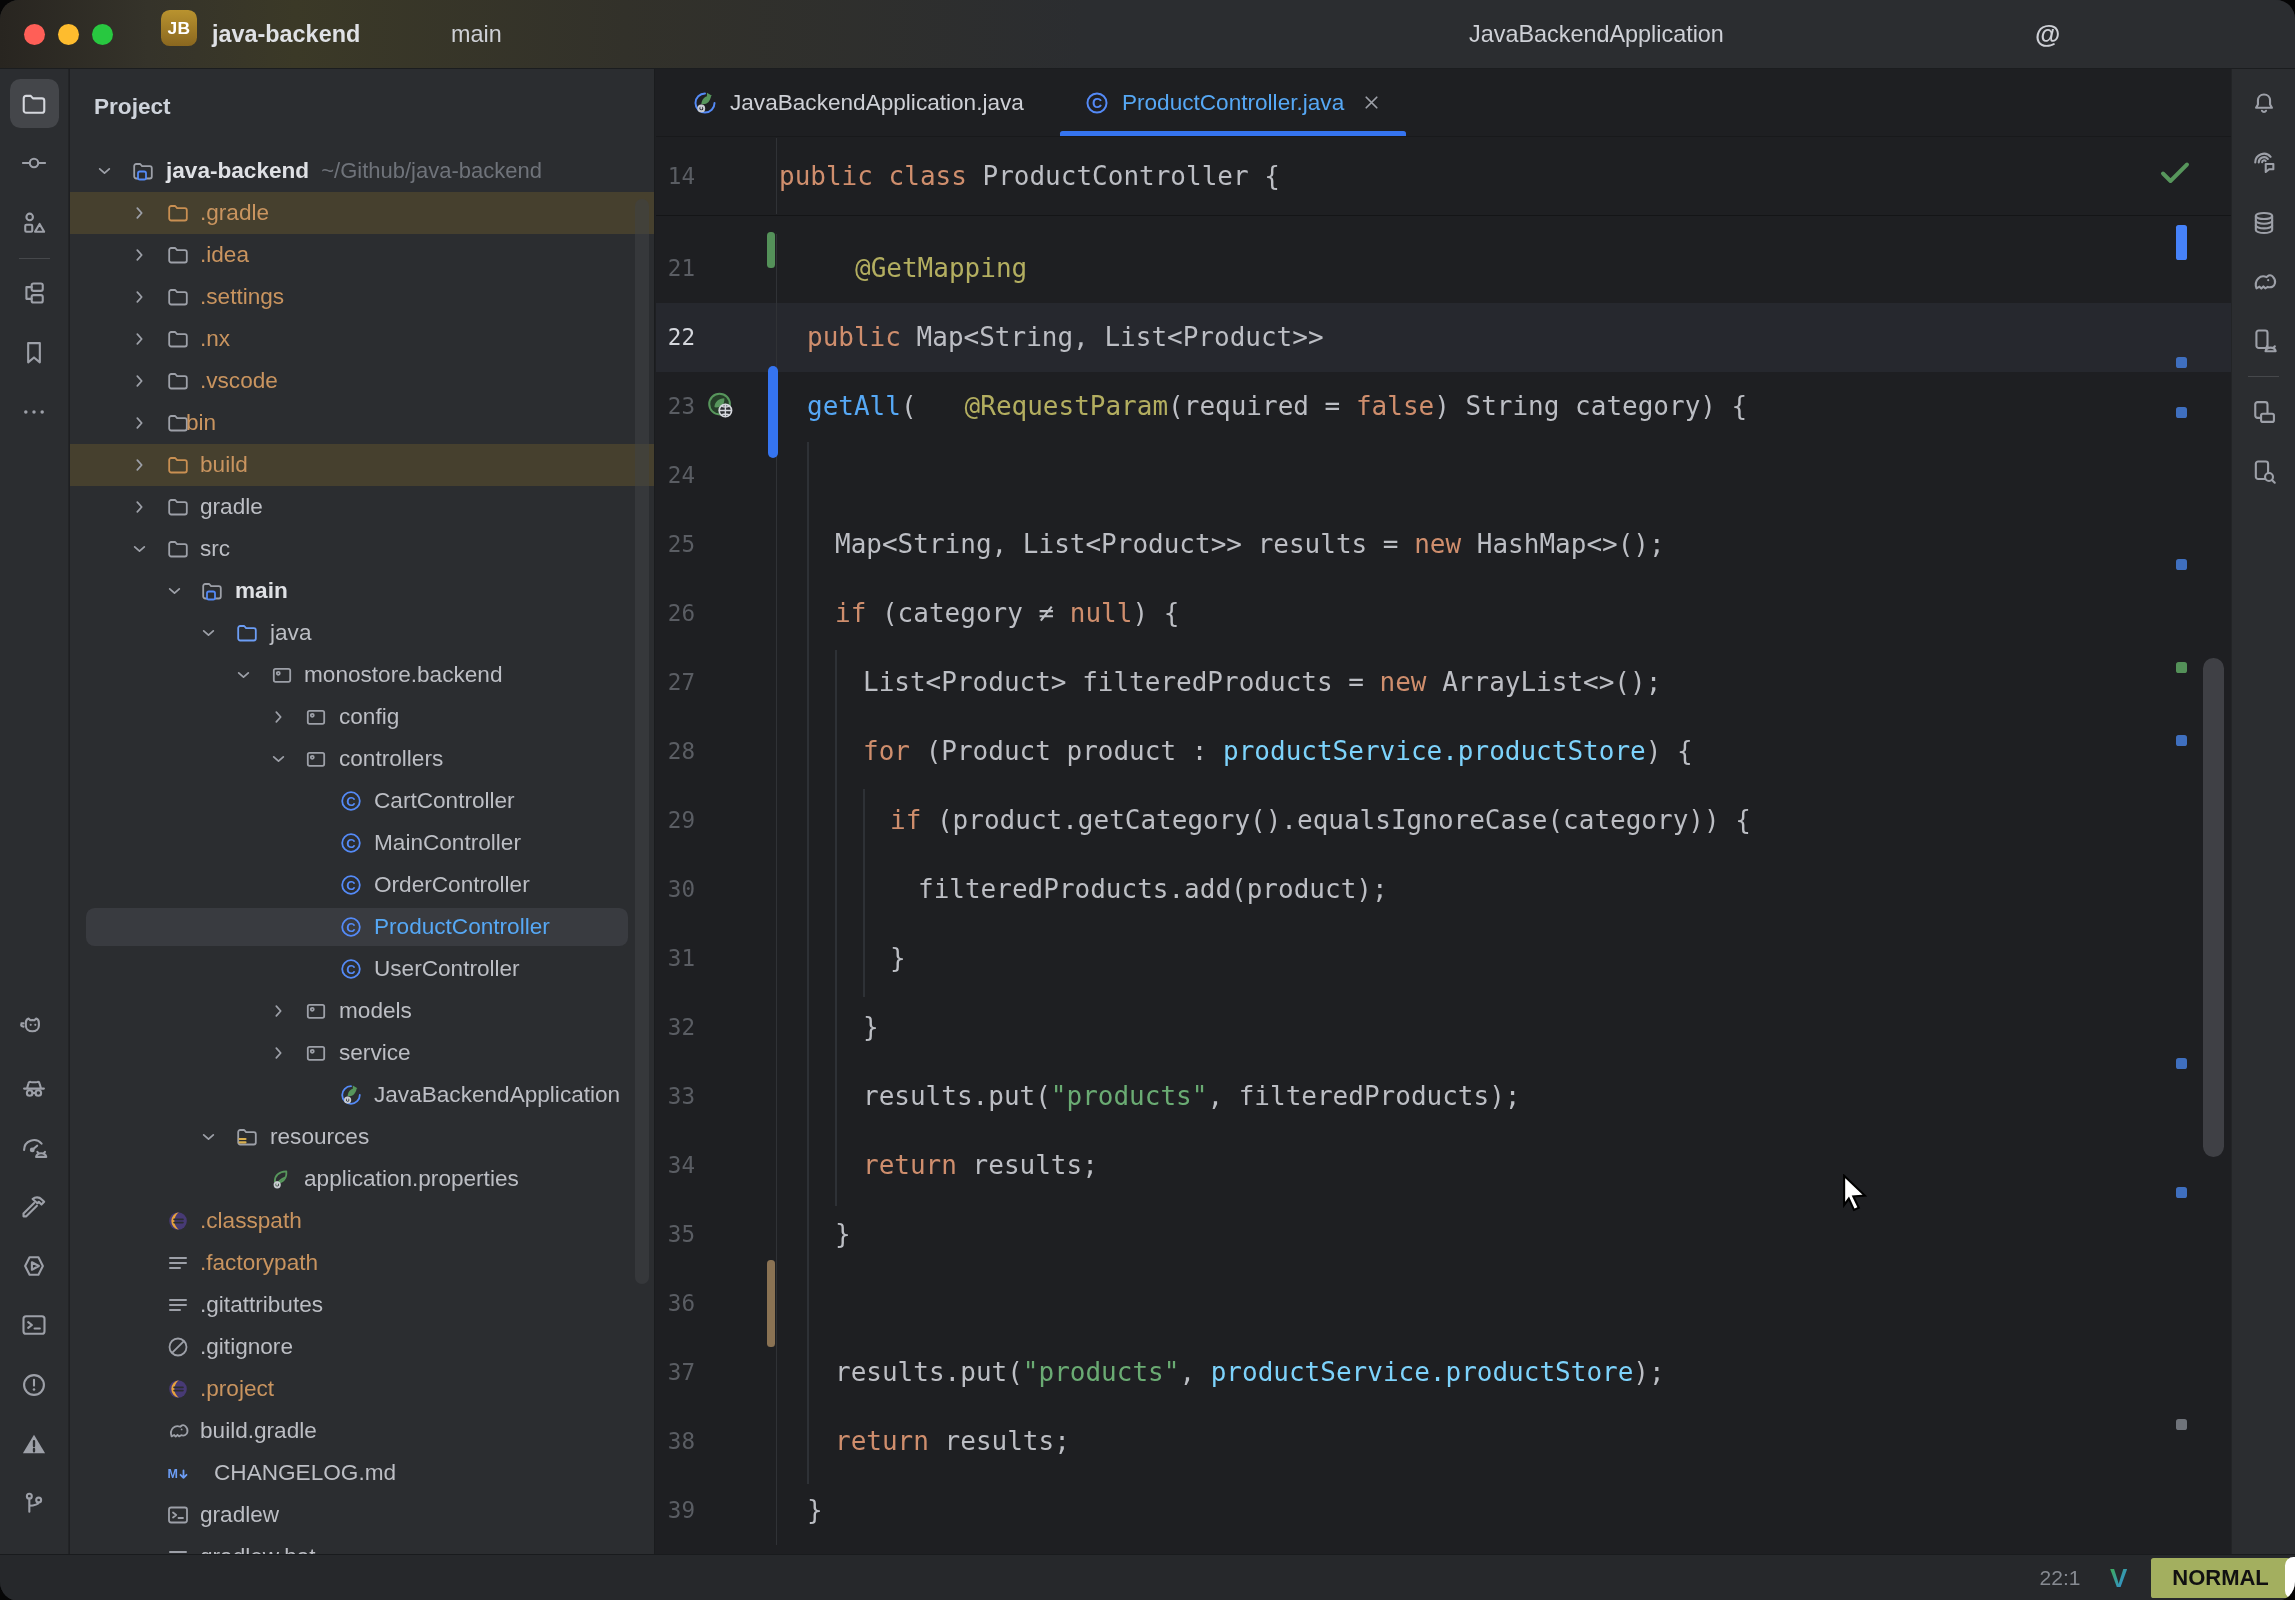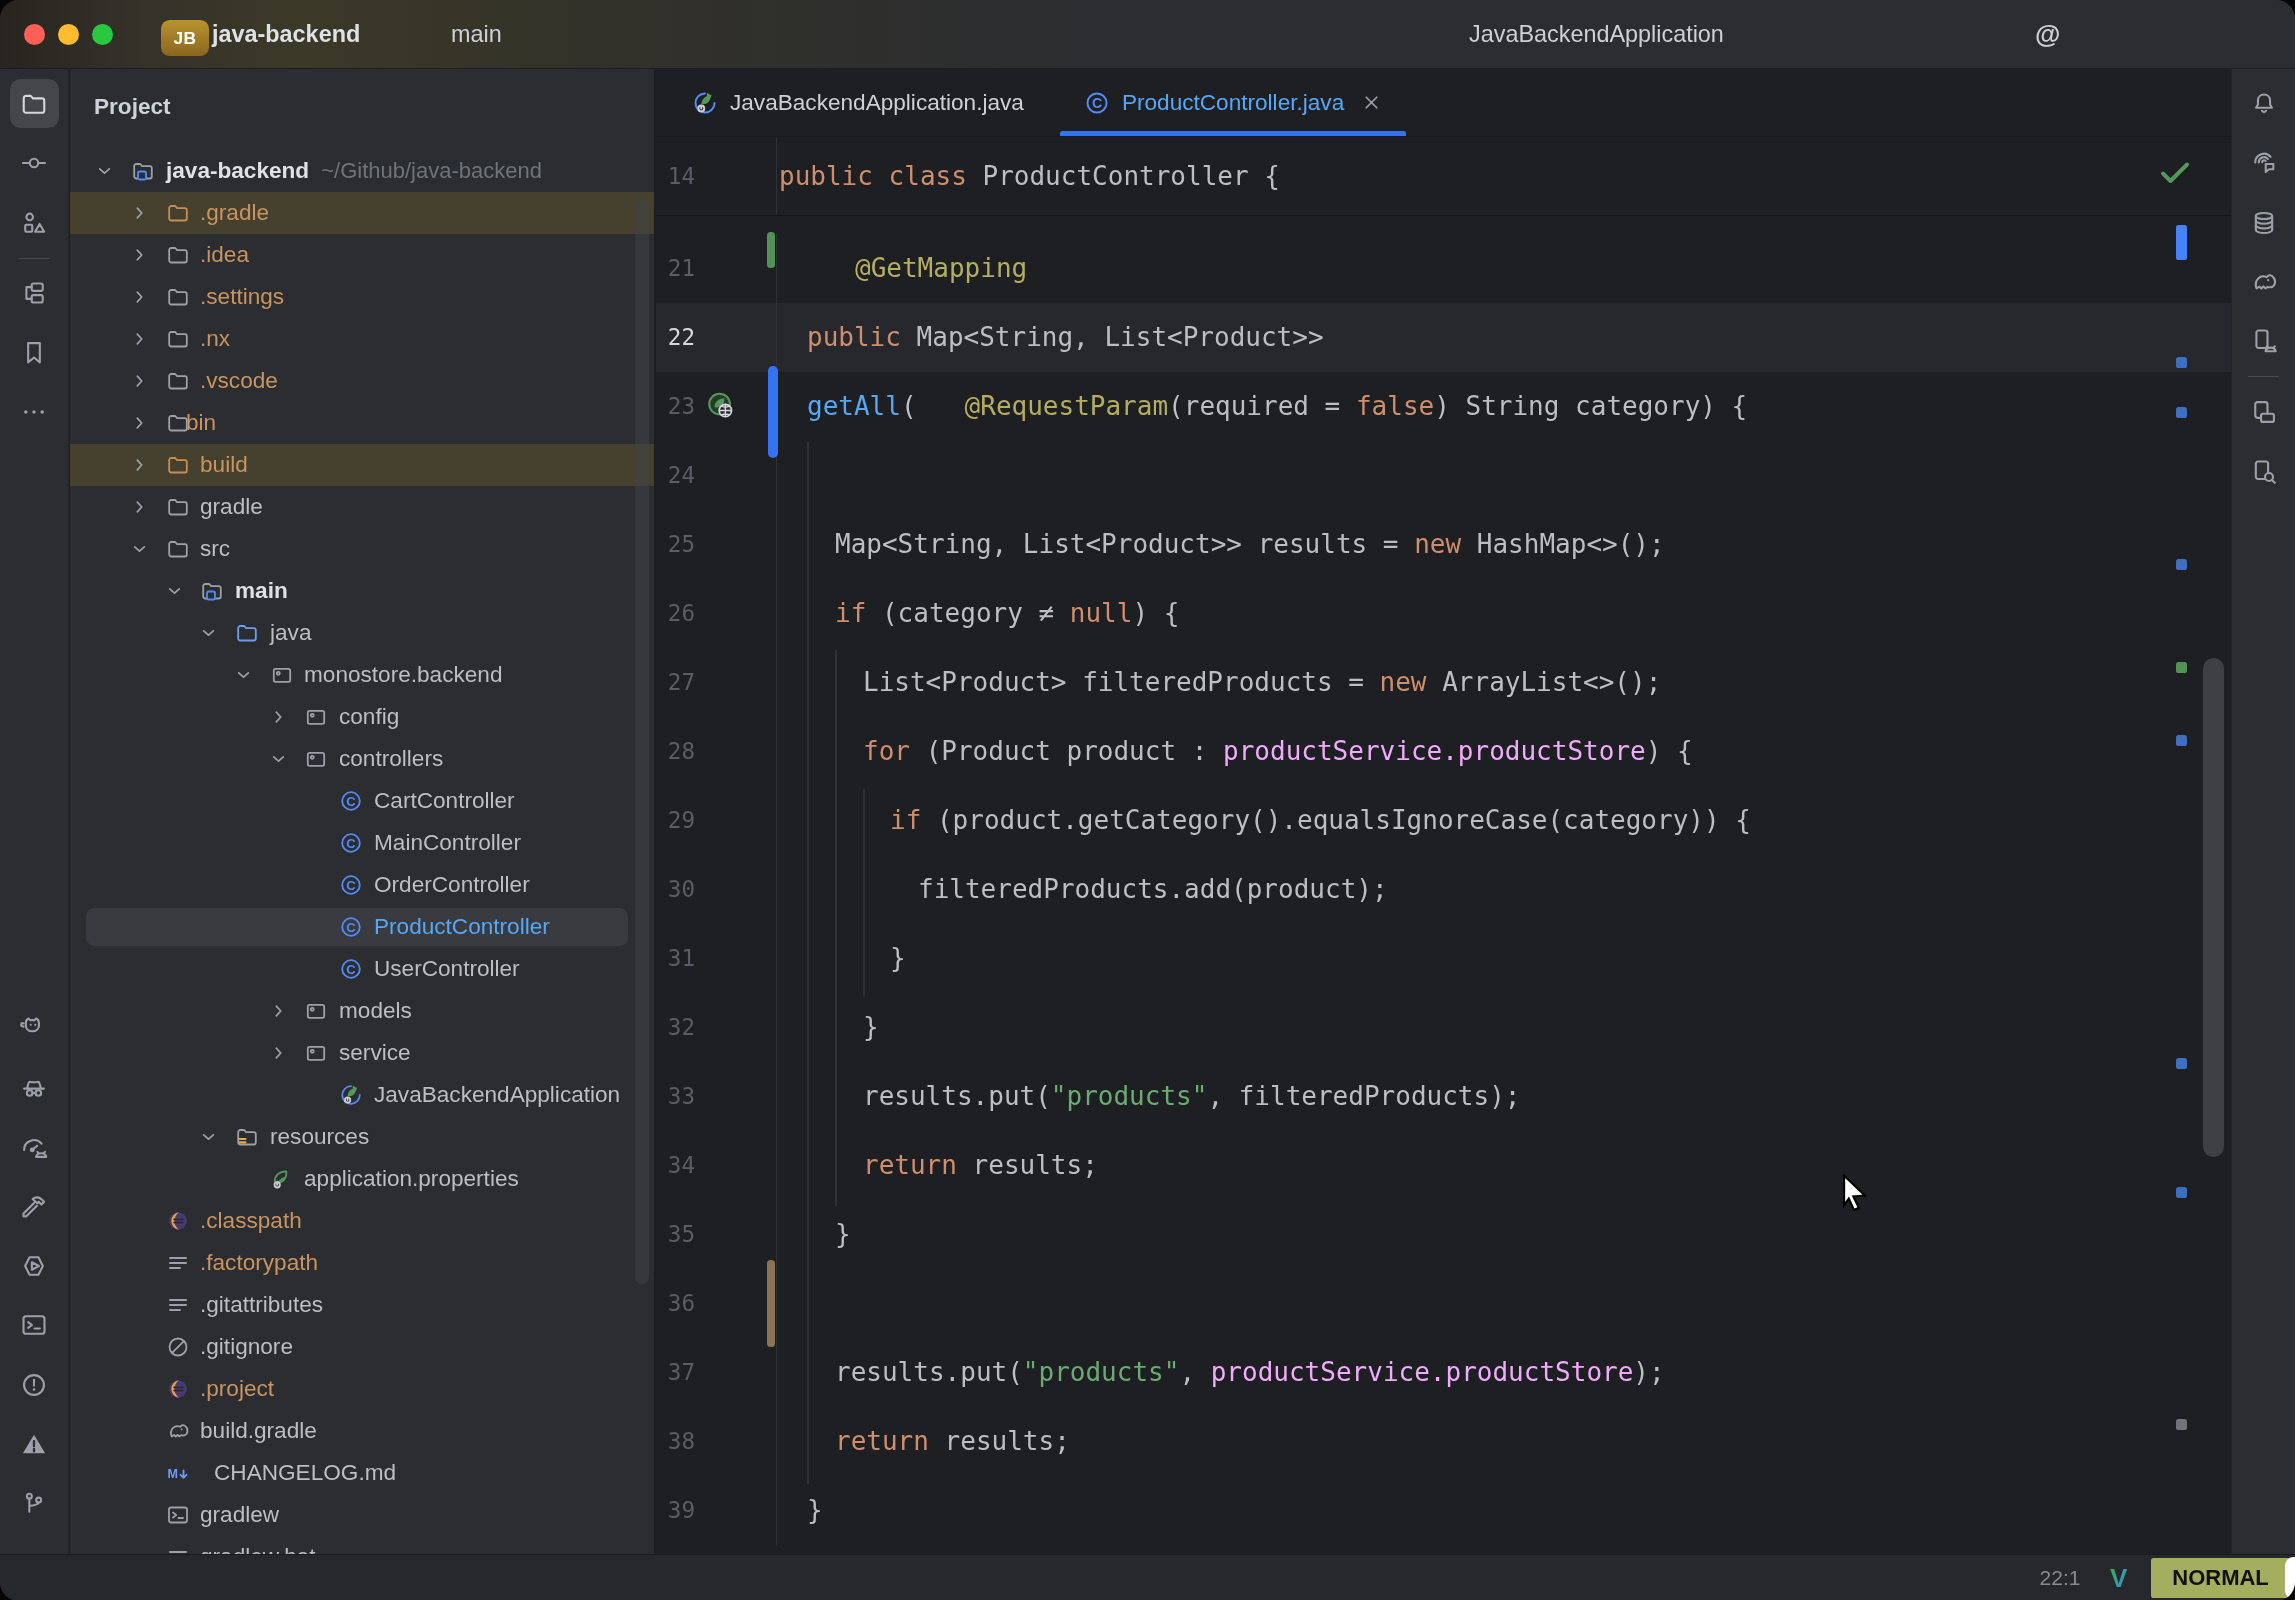--- a/index.html
+++ b/index.html
@@ -7,21 +7,21 @@
   #stage{position:relative;width:2295px;height:1601px;font-family:"Liberation Sans",sans-serif;
     -webkit-font-smoothing:antialiased;color:#BCBEC4;overflow:hidden;}
   .window{position:absolute;inset:0;background:#1e1f22;border-radius:19px;overflow:hidden;}
 
   
   .titlebar{position:absolute;left:0;top:0;right:0;height:69px;
     background:linear-gradient(90deg,#282520 0px,#35332a 148px,#3b3927 295px,#32312a 625px,#2b2d30 1085px,#2b2d30 100%);
     border-bottom:0.9px solid #1b1d1f;}
   .lights{position:absolute;left:24px;top:24px;display:flex;gap:13px;}
   .light{width:21px;height:21px;border-radius:50%;}
-  .jb-badge{position:absolute;left:161px;top:20px;width:48px;height:36px;border-radius:8.7px;
+  .jb-badge{position:absolute;left:161px;top:10px;width:36px;height:36px;border-radius:8.7px;
     background:linear-gradient(180deg,#b9932f,#8a671f);color:#fff;font-weight:bold;font-size:17.4px;
     display:flex;align-items:center;justify-content:center;letter-spacing:0.4px;}
   .tb-text{position:absolute;top:0;height:69px;display:flex;align-items:center;font-size:23.4px;color:#DFE1E5;}
   .tb-ico{position:absolute;top:50%;transform:translateY(-50%);display:flex;align-items:center;justify-content:center;color:#9DA0A8;}
   .tb-ico svg{display:block;}
   .run-green{color:#5FAD65;}
   .at-glyph{font-size:26px;color:#CED0D6;font-weight:bold;}
 
   
   .act-left{position:absolute;left:0;top:69px;bottom:47px;width:69px;background:#2b2d30;border-right:0.9px solid #222426;}
@@ -75,21 +75,21 @@
   .sticky .ln{color:#5a5d63;}
   .gborder{position:absolute;left:120px;top:0;bottom:0;width:0.9px;background:#303236;}
   .codeln{position:absolute;left:0;right:0;top:0;height:100%;display:flex;align-items:center;z-index:1;white-space:pre;}
   .gbar{position:absolute;left:111px;top:-1.7px;width:7.8px;height:36px;border-radius:3.5px;background:#549159;z-index:3;}
   .bbar{position:absolute;left:112px;top:-5.2px;width:10.4px;height:92px;border-radius:5.2px;background:#3574F0;z-index:3;}
   .tbar{position:absolute;left:111px;top:-8.7px;width:7.8px;height:87px;border-radius:3.5px;background:#8a7253;z-index:3;}
   .ep{position:absolute;left:50px;top:50%;transform:translateY(-50%);width:31px;height:31px;z-index:2;}
   .ep svg{width:100%;height:100%;}
   .guide{position:absolute;width:1.7px;background:#2e3136;z-index:0;}
   .tk-kw{color:#CF8E6D;} .tk-pl{color:#BCBEC4;} .tk-ann{color:#B3AE60;margin-left:48px;}
-  .tk-mt{color:#56A8F5;} .tk-st{color:#6AAB73;} .tk-fd{color:#f0abfc;}
+  .tk-mt{color:#56A8F5;} .tk-st{color:#6AAB73;} .tk-fd{color:#7dd3fc;}
 
   .stripe-check{position:absolute;right:38px;top:85px;width:36px;height:36px;color:#57965C;z-index:4;}
   .stripe-check svg{width:100%;height:100%;}
   .stripe{position:absolute;right:43px;top:69px;width:12px;bottom:0;z-index:4;}
   .smark{position:absolute;left:0;width:11.3px;border-radius:2.6px;}
   .escroll{position:absolute;right:7px;width:21px;border-radius:10.4px;background:#45474b;opacity:.85;z-index:4;}
 
   
   .statusbar{position:absolute;left:0;right:0;bottom:0;height:47px;background:#26282b;border-top:0.9px solid #191b1d;
     display:flex;align-items:center;justify-content:flex-end;z-index:5;}

